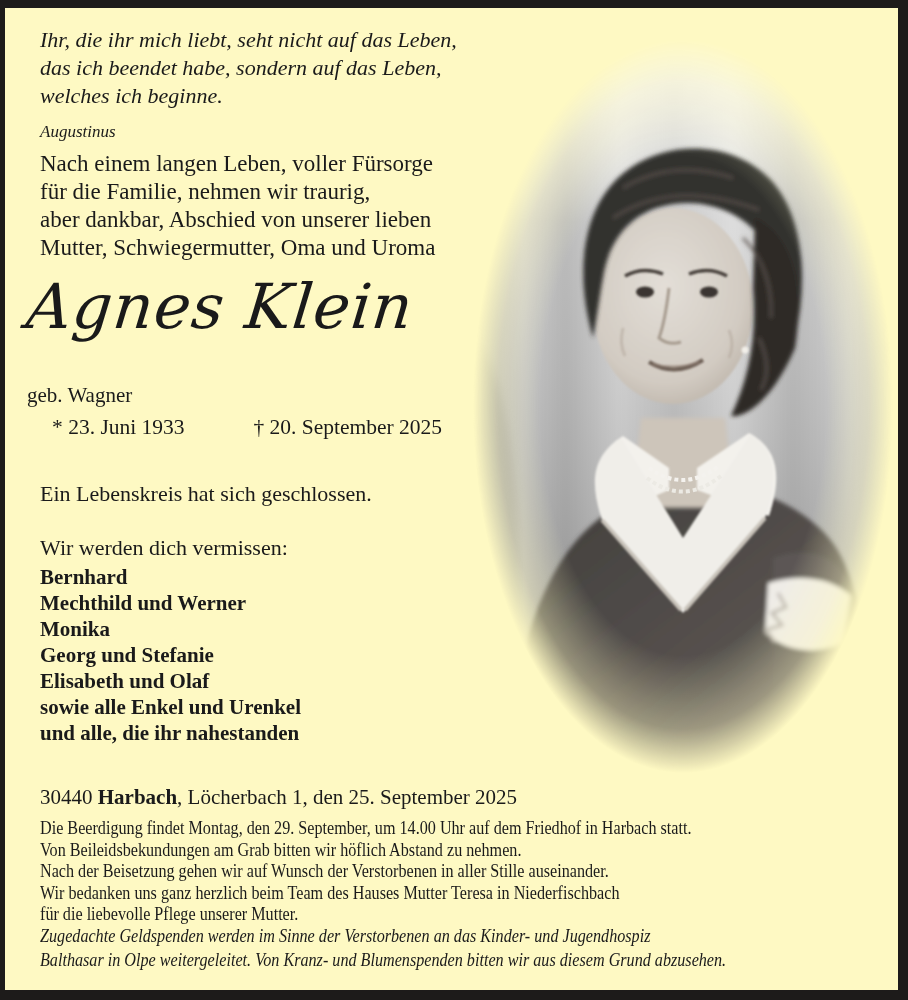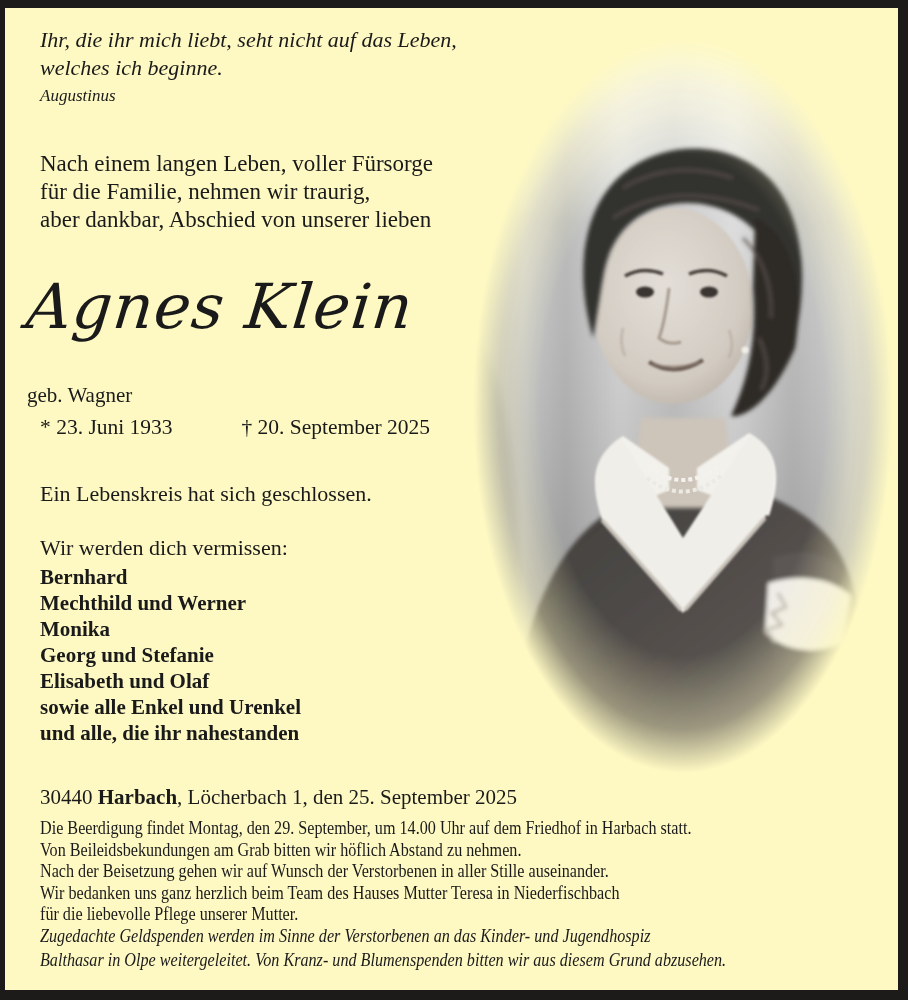--- a/index.html
+++ b/index.html
@@ -11,35 +11,35 @@
     overflow:hidden;
   }
   .frame{
     position:absolute;
     left:5px;top:8px;right:10px;bottom:10px;
     background:#fef9c3;
   }
   .inner{position:relative;width:100%;height:100%;}
 
   .quote{position:absolute;left:35px;top:18px;font-style:italic;font-size:22px;line-height:28px;}
-  .quote-attrib{font-size:17px;margin-top:0;font-style:italic;}
+  .quote-attrib{font-size:17px;margin-top:8px;font-style:italic;}
 
   .intro{position:absolute;left:35px;top:142px;font-size:23px;line-height:28px;}
 
   .deceased-name{
     position:absolute;left:22px;top:262px;width:430px;
     font-family:"DejaVu Serif","Liberation Serif",serif;
     font-style:italic;font-weight:400;
     font-size:62px;letter-spacing:1px;
     transform:skewX(-6deg);
     white-space:nowrap;
   }
   .maiden{position:absolute;left:22px;top:375px;font-size:21px;}
   .dates{position:absolute;left:35px;top:407px;font-size:21.5px;}
-  .dates .birth{display:inline-block;width:196px;}
+  .dates .birth{display:inline-block;width:196px;margin-left:12px;}
 
   .closing{position:absolute;left:35px;top:473px;font-size:22px;}
   .missing-intro{position:absolute;left:35px;top:527px;font-size:22px;}
   .mourners{position:absolute;left:35px;top:556px;font-size:21px;font-weight:bold;line-height:26px;}
 
   .dateline{position:absolute;left:35px;top:777px;font-size:21px;}
   .dateline b{font-weight:bold;font-family:Liberation Serif, serif;}
 
   .funeral{
     position:absolute;left:35px;top:809px;width:1010px;
@@ -56,28 +56,30 @@
   .photo-wrap svg{display:block;width:100%;height:100%;}
 </style>
 </head>
 <body>
 
 <div class="frame">
   <div class="inner">
 
     <div class="quote">
       <div>Ihr, die ihr mich liebt, seht nicht auf das Leben,</div>
+      <div>das ich beendet habe, sondern auf das Leben,</div>
       <div>welches ich beginne.</div>
       <div class="quote-attrib">Augustinus</div>
     </div>
 
     <div class="intro">
       <div>Nach einem langen Leben, voller Fürsorge</div>
       <div>für die Familie, nehmen wir traurig,</div>
       <div>aber dankbar, Abschied von unserer lieben</div>
+      <div>Mutter, Schwiegermutter, Oma und Uroma</div>
     </div>
 
     <div class="deceased-name">Agnes Klein</div>
     <div class="maiden">geb. Wagner</div>
 
     <div class="dates">
       <span class="birth">* 23. Juni 1933</span>
       <span class="death">† 20. September 2025</span>
     </div>
 

